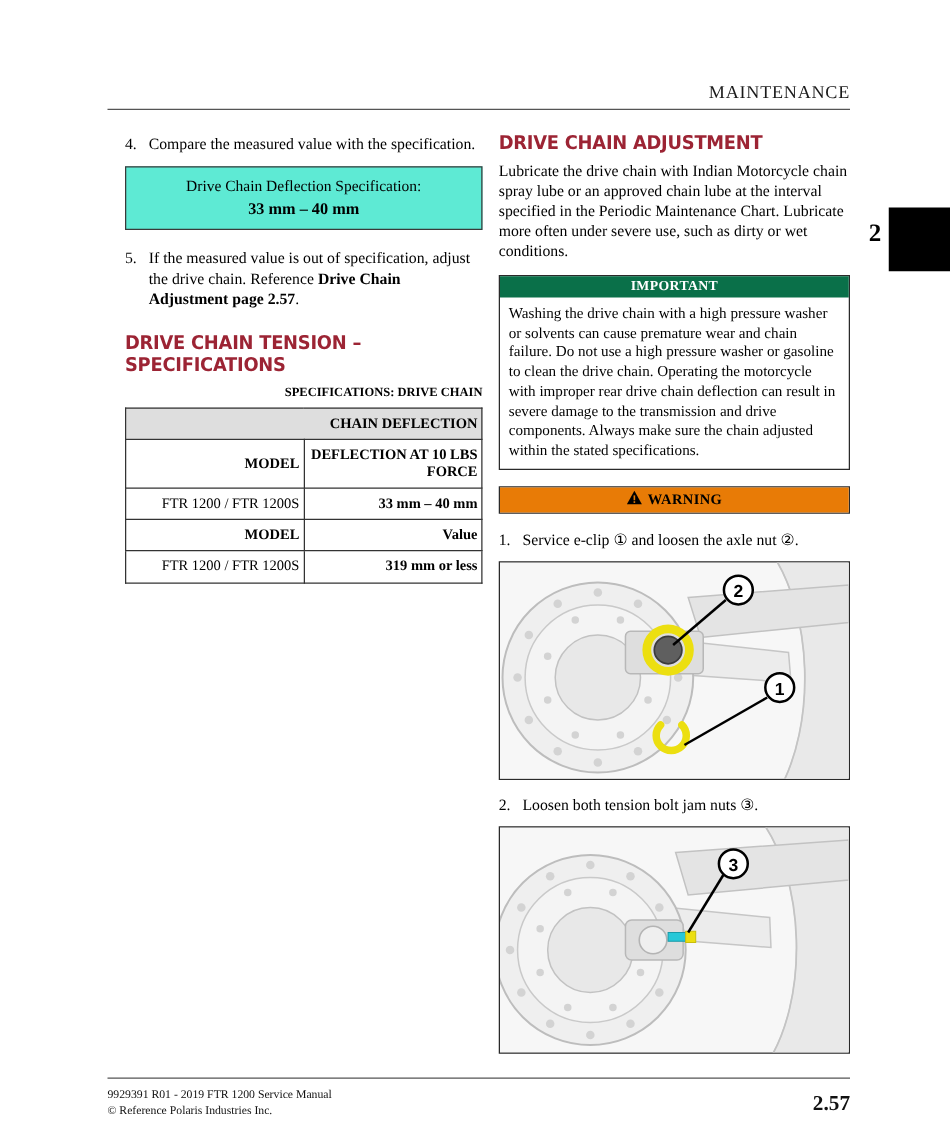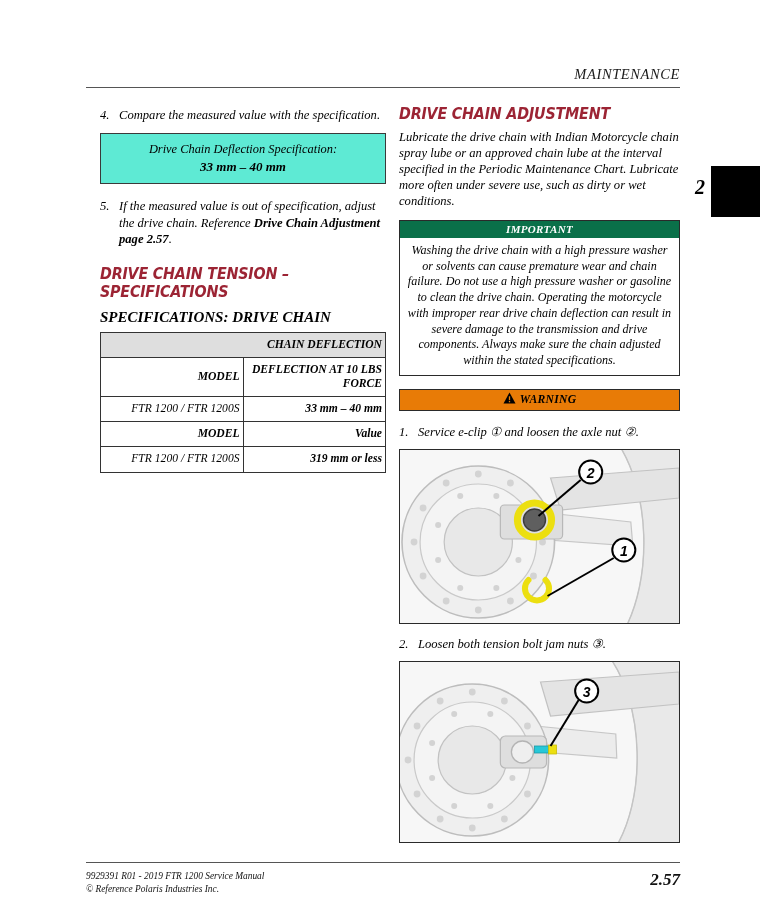--- a/index.html
+++ b/index.html
@@ -12,21 +12,20 @@
     height: 904px;
     position: relative;
     font-family: "Liberation Serif", serif;
     color: #000;
     overflow: hidden;
   }
 
   .page {
     position: absolute;
     inset: 0;
-    font-style: italic;
   }
 
   
   .header {
     position: absolute;
     left: 86px;
     top: 66px;
     width: 594px;
   }
   .header-title {
@@ -122,23 +121,23 @@
   }
 
   .body-text {
     font-size: 12.6px;
     line-height: 1.27;
     margin: 0 0 10px;
   }
 
   
   .tbl-title {
-    text-align: left;
-    font-weight: bold;
-    font-size: 15px;
+    text-align: right;
+    font-weight: bold;
+    font-size: 10px;
     margin: 8px 0 6px;
   }
   table.spec {
     border-collapse: collapse;
     width: 100%;
     table-layout: fixed;
   }
   table.spec td {
     border: 1.3px solid #333;
     text-align: right;
@@ -176,21 +175,21 @@
     letter-spacing: 0.3px;
   }
   .bar-important { background: #0a7049; }
   .bar-warning {
     background: #e87b06;
     color: #000;
     font-size: 11.6px;
     text-align: center;
   }
   .callout-body {
-    text-align: center;
+    text-align: left;
     font-size: 12.1px;
     line-height: 1.3;
     padding: 5px 7px 6px;
   }
   .callout-body.bold {
     font-weight: bold;
     font-size: 12.2px;
   }
   .warn-tri {
     display: inline-block;
@@ -219,21 +218,21 @@
     top: 862px;
     width: 594px;
   }
   .footer-rule {
     border-top: 1.6px solid #555;
     width: 100%;
   }
   .footer-row {
     display: flex;
     justify-content: space-between;
-    align-items: flex-start;
+    align-items: center;
     padding-top: 7px;
   }
   .footer-left {
     font-size: 9.4px;
     line-height: 1.38;
     color: #111;
   }
   .footer-page {
     font-size: 17px;
     font-weight: bold;

